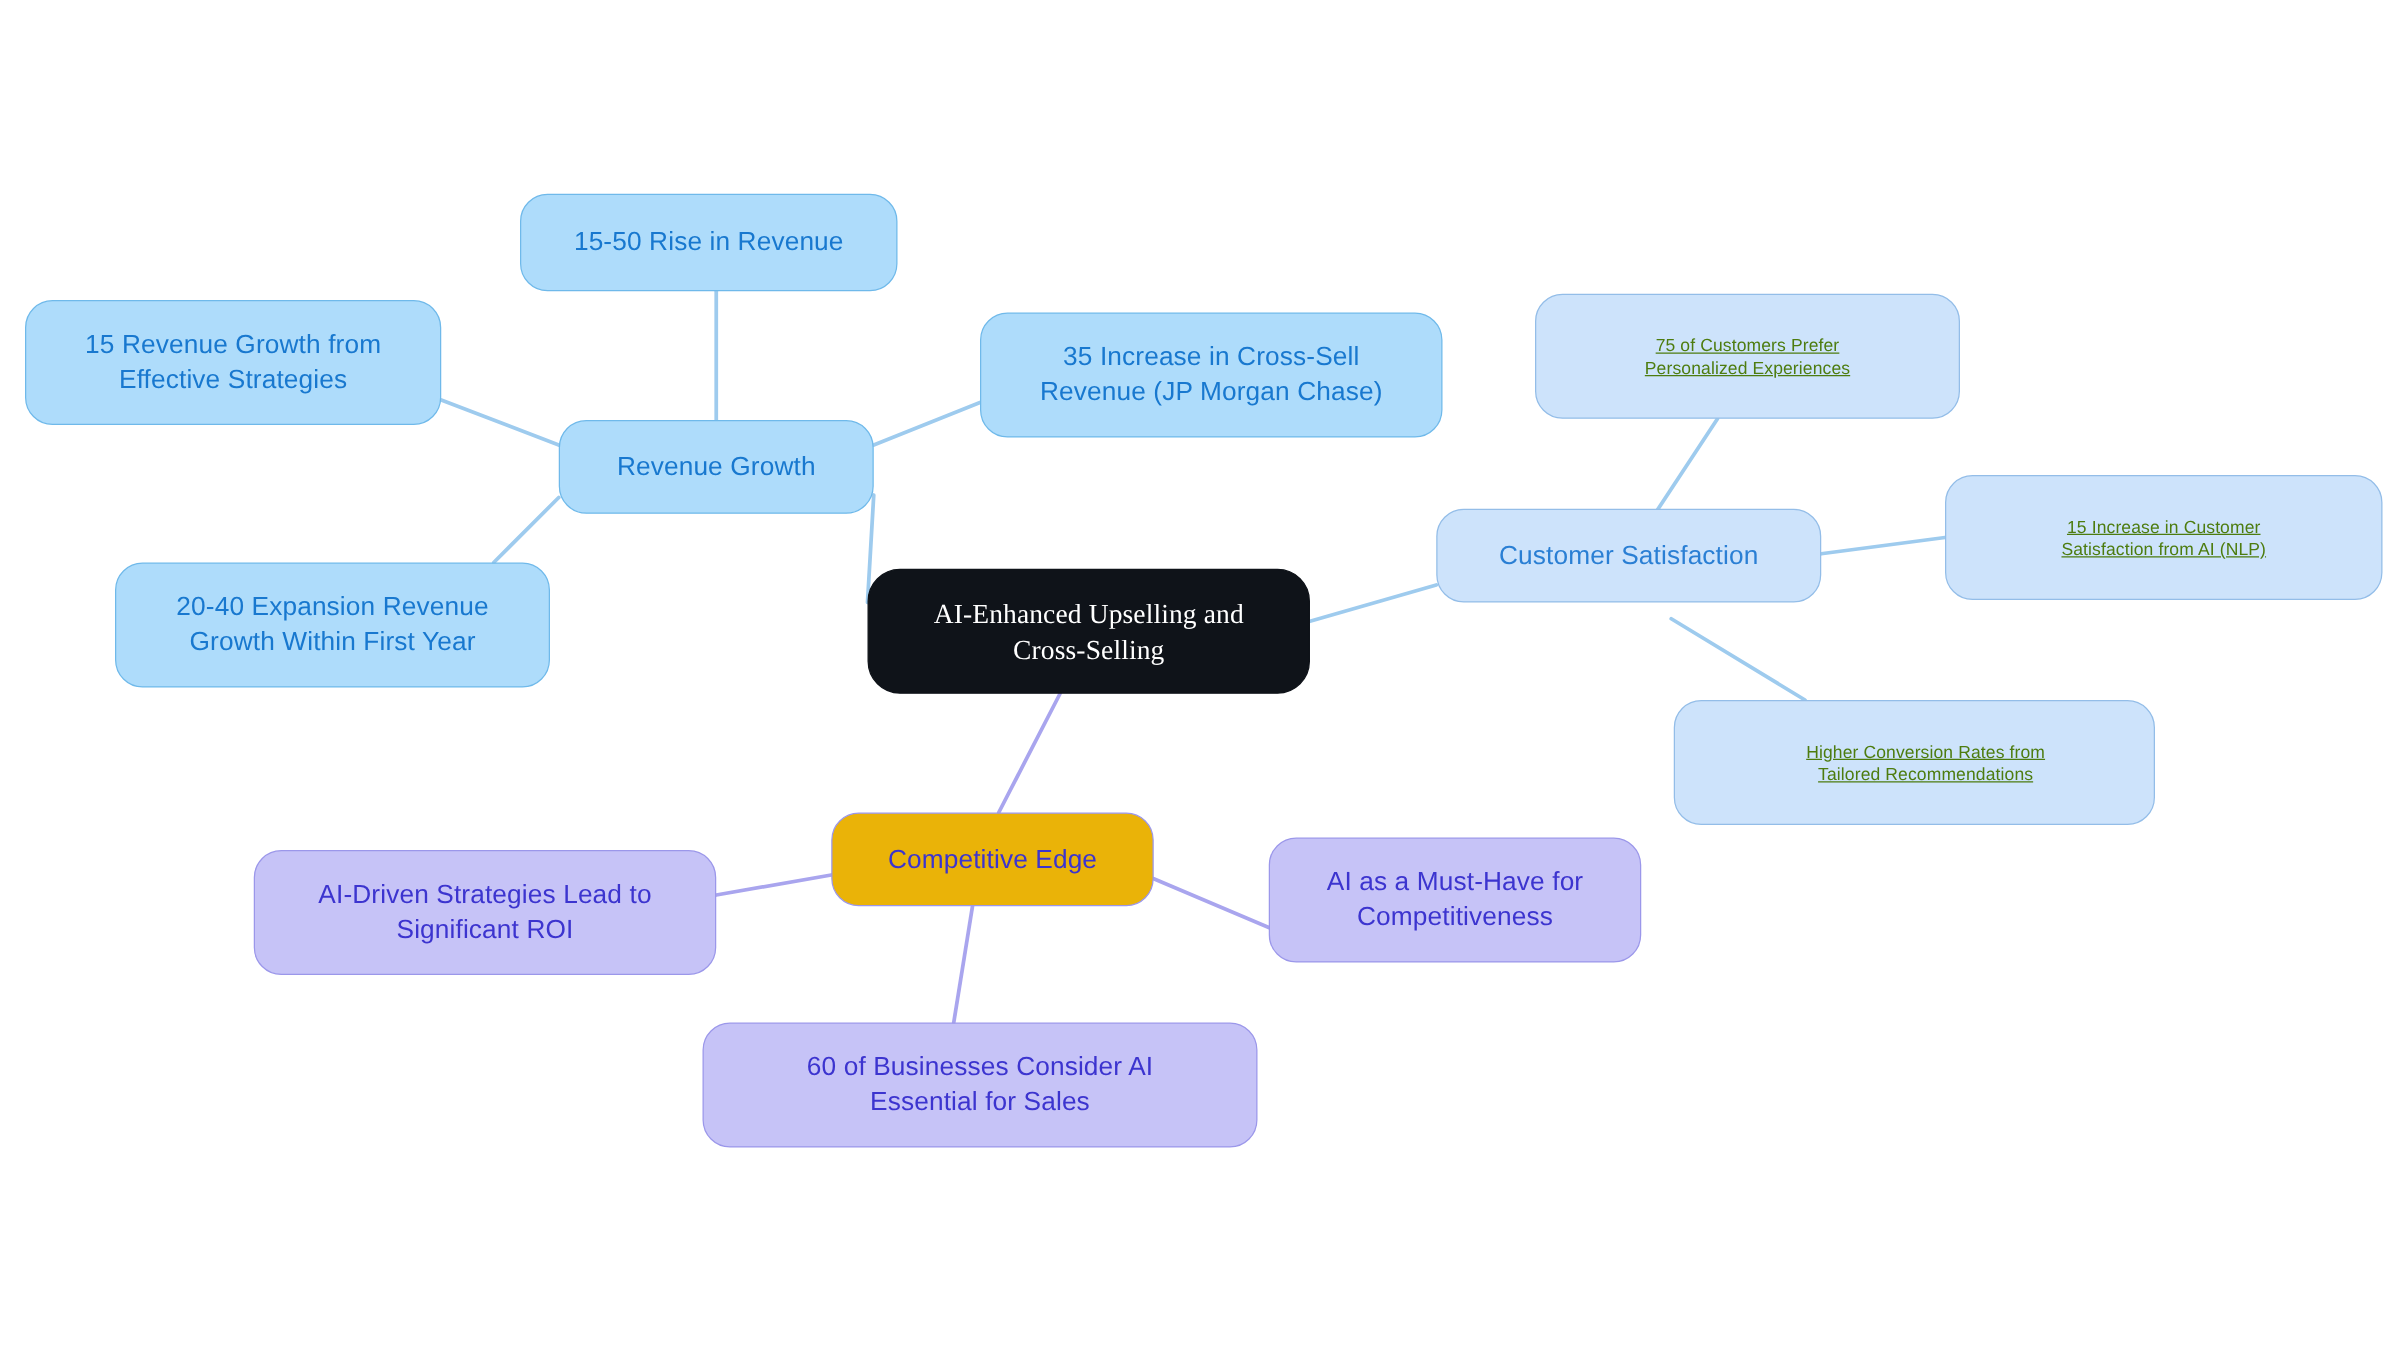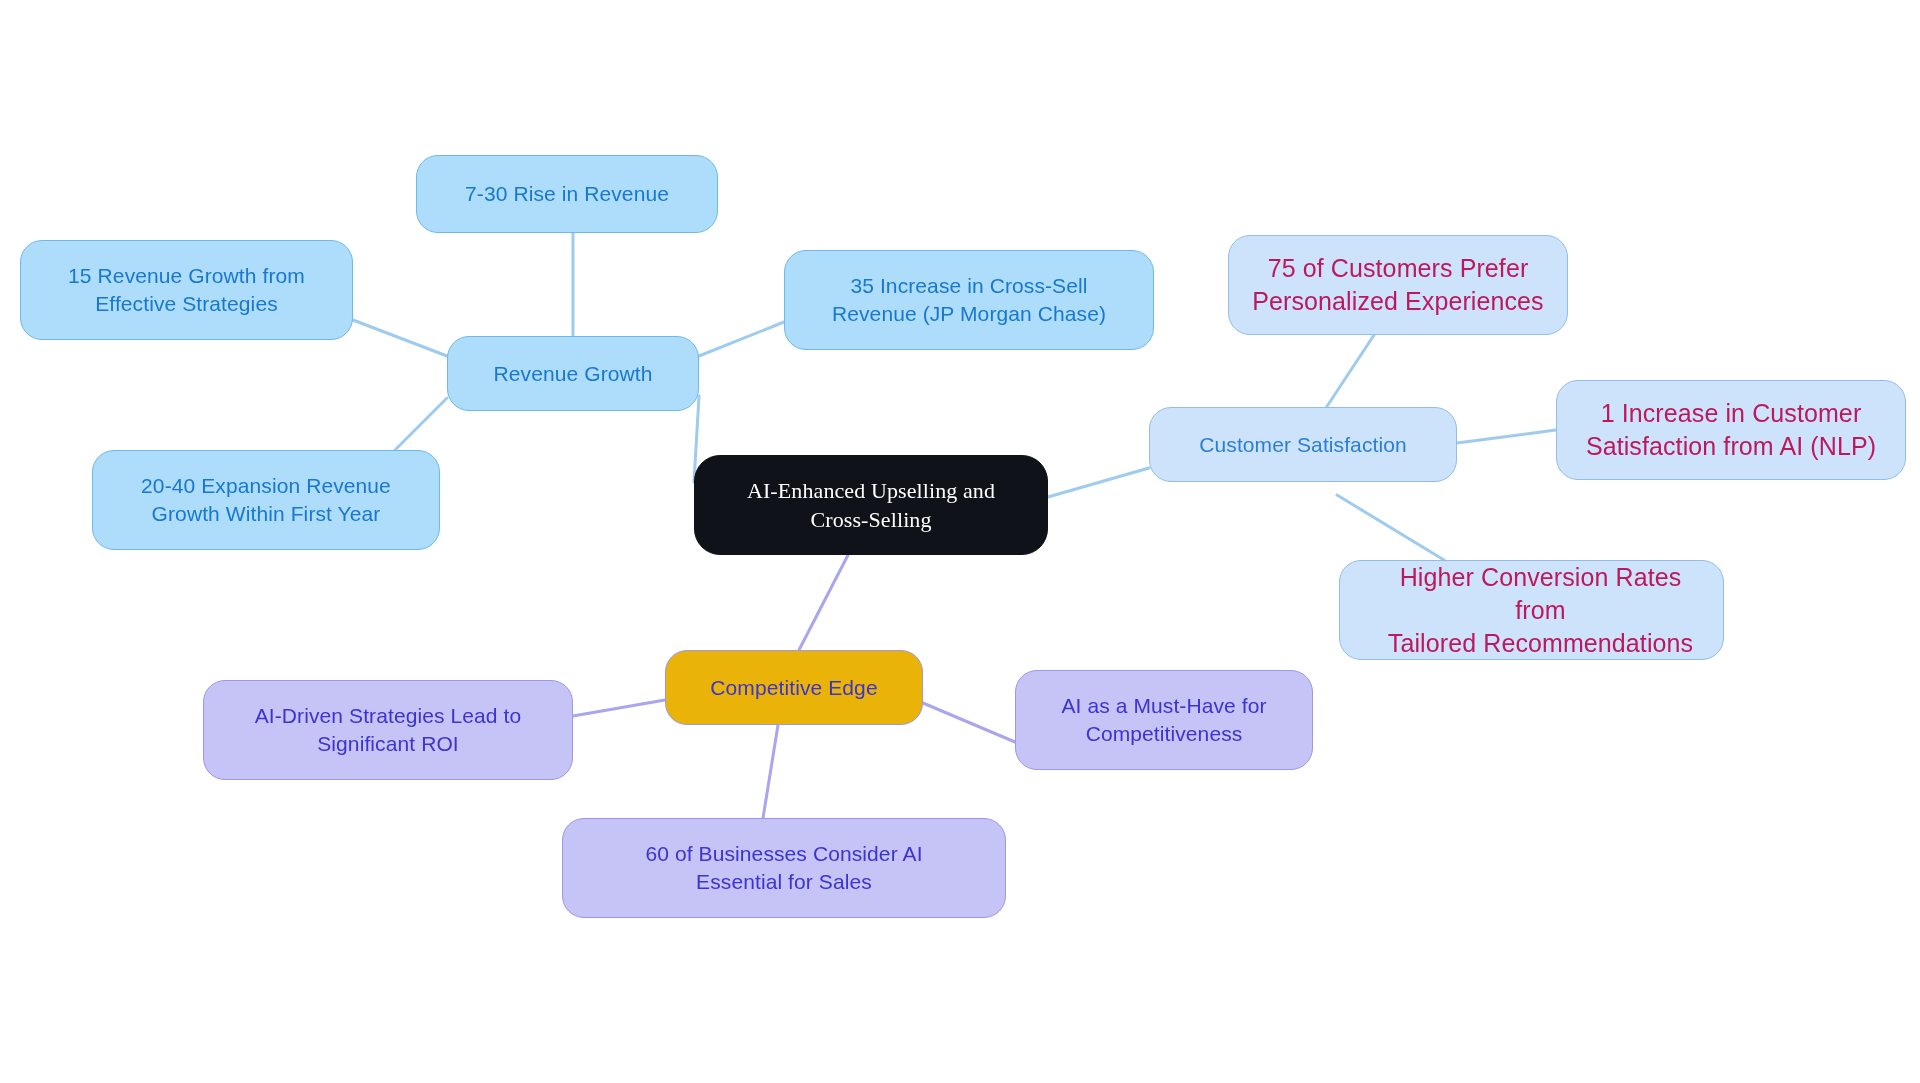--- a/index.html
+++ b/index.html
@@ -62,22 +62,23 @@
   }
   .node-branch-lightblue {
     background: #cde3fb;
     border-color: #93bde8;
     color: #2a7fd4;
     font-size: 21px;
   }
   .node-leaf-lightblue {
     background: #cde3fb;
     border-color: #93bde8;
-    color: #be185d;
-    font-size: 25px;
+    color: #4d7c0f;
+    font-size: 14px;
+    text-decoration: underline;
   }
   .node-branch-purple {
     background: #eab308;
     border-color: #9b97ea;
     color: #3c34cf;
     font-size: 21px;
   }
   .node-leaf-purple {
     background: #c6c3f7;
     border-color: #9b97ea;
@@ -101,31 +102,31 @@
       <line x1="1457" y1="443" x2="1556" y2="430" stroke="#9ecbee" stroke-width="3" stroke-linecap="round"></line>
       <line x1="1337" y1="495" x2="1444" y2="560" stroke="#9ecbee" stroke-width="3" stroke-linecap="round"></line>
       <line x1="665" y1="700" x2="573" y2="716" stroke="#a9a5ee" stroke-width="3" stroke-linecap="round"></line>
       <line x1="923" y1="703" x2="1015" y2="742" stroke="#a9a5ee" stroke-width="3" stroke-linecap="round"></line>
       <line x1="778" y1="725" x2="763" y2="818" stroke="#a9a5ee" stroke-width="3" stroke-linecap="round"></line>
     </svg>
   <div id="nodes">
       <div class="node node-root" style="left: 694px; top: 455px; width: 354px; height: 100px; font-family: Liberation Serif, serif;">AI-Enhanced Upselling and
 Cross-Selling</div>
       <div class="node node-branch-blue" style="left: 447px; top: 336px; width: 252px; height: 75px;">Revenue Growth</div>
-      <div class="node node-leaf-blue" style="left: 416px; top: 155px; width: 302px; height: 78px;">7-30 Rise in Revenue</div>
+      <div class="node node-leaf-blue" style="left: 416px; top: 155px; width: 302px; height: 78px;">15-50 Rise in Revenue</div>
       <div class="node node-leaf-blue" style="left: 20px; top: 240px; width: 333px; height: 100px;">15 Revenue Growth from
 Effective Strategies</div>
       <div class="node node-leaf-blue" style="left: 784px; top: 250px; width: 370px; height: 100px;">35 Increase in Cross-Sell
 Revenue (JP Morgan Chase)</div>
       <div class="node node-leaf-blue" style="left: 92px; top: 450px; width: 348px; height: 100px;">20-40 Expansion Revenue
 Growth Within First Year</div>
       <div class="node node-branch-lightblue" style="left: 1149px; top: 407px; width: 308px; height: 75px; text-align: right;">Customer Satisfaction</div>
       <div class="node node-leaf-lightblue" style="left: 1228px; top: 235px; width: 340px; height: 100px;">75 of Customers Prefer
 Personalized Experiences</div>
-      <div class="node node-leaf-lightblue" style="left: 1556px; top: 380px; width: 350px; height: 100px;">1 Increase in Customer
+      <div class="node node-leaf-lightblue" style="left: 1556px; top: 380px; width: 350px; height: 100px;">15 Increase in Customer
 Satisfaction from AI (NLP)</div>
       <div class="node node-leaf-lightblue" style="left: 1339px; top: 560px; width: 385px; height: 100px; padding-left: 32px;">Higher Conversion Rates from
 Tailored Recommendations</div>
       <div class="node node-branch-purple" style="left: 665px; top: 650px; width: 258px; height: 75px;">Competitive Edge</div>
       <div class="node node-leaf-purple" style="left: 203px; top: 680px; width: 370px; height: 100px;">AI-Driven Strategies Lead to
 Significant ROI</div>
       <div class="node node-leaf-purple" style="left: 1015px; top: 670px; width: 298px; height: 100px;">AI as a Must-Have for
 Competitiveness</div>
       <div class="node node-leaf-purple" style="left: 562px; top: 818px; width: 444px; height: 100px;">60 of Businesses Consider AI
 Essential for Sales</div>

